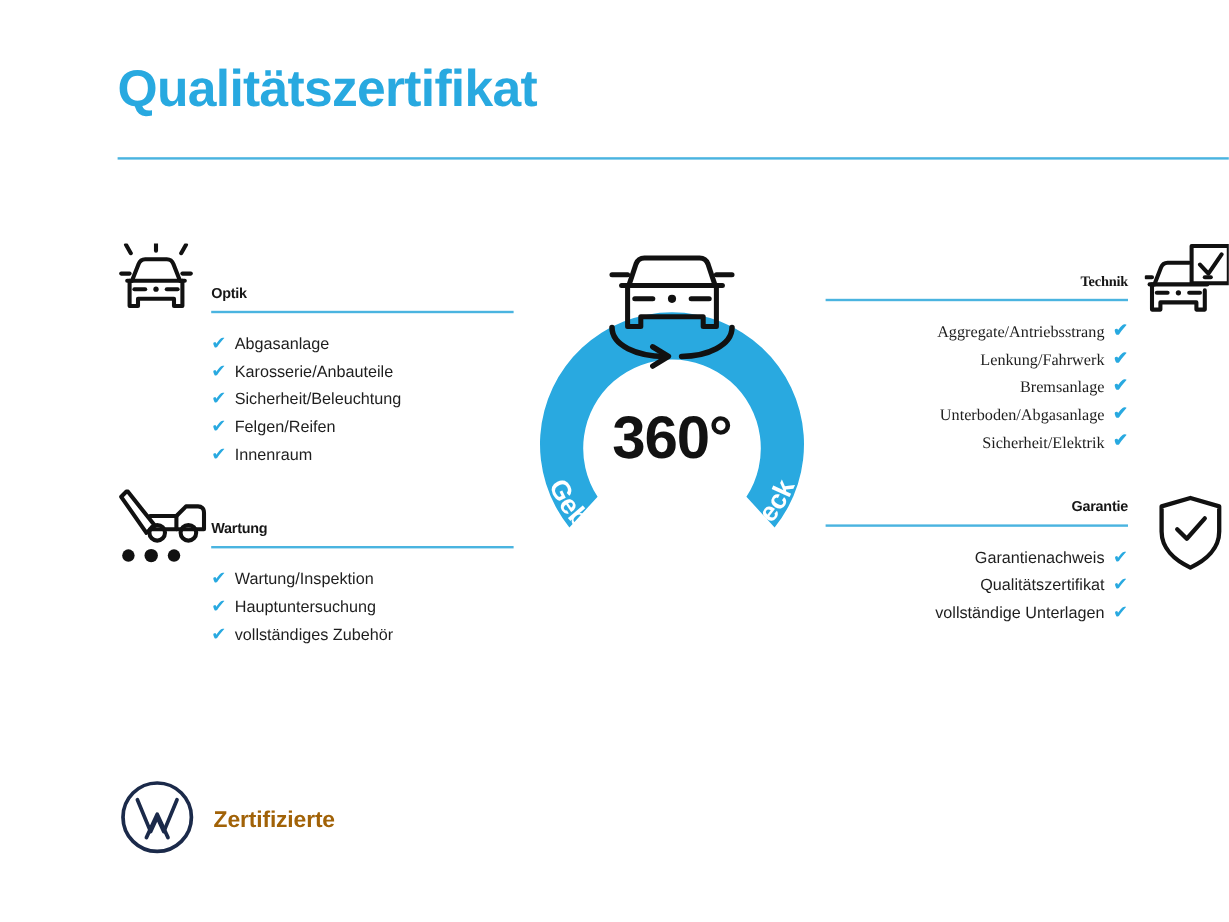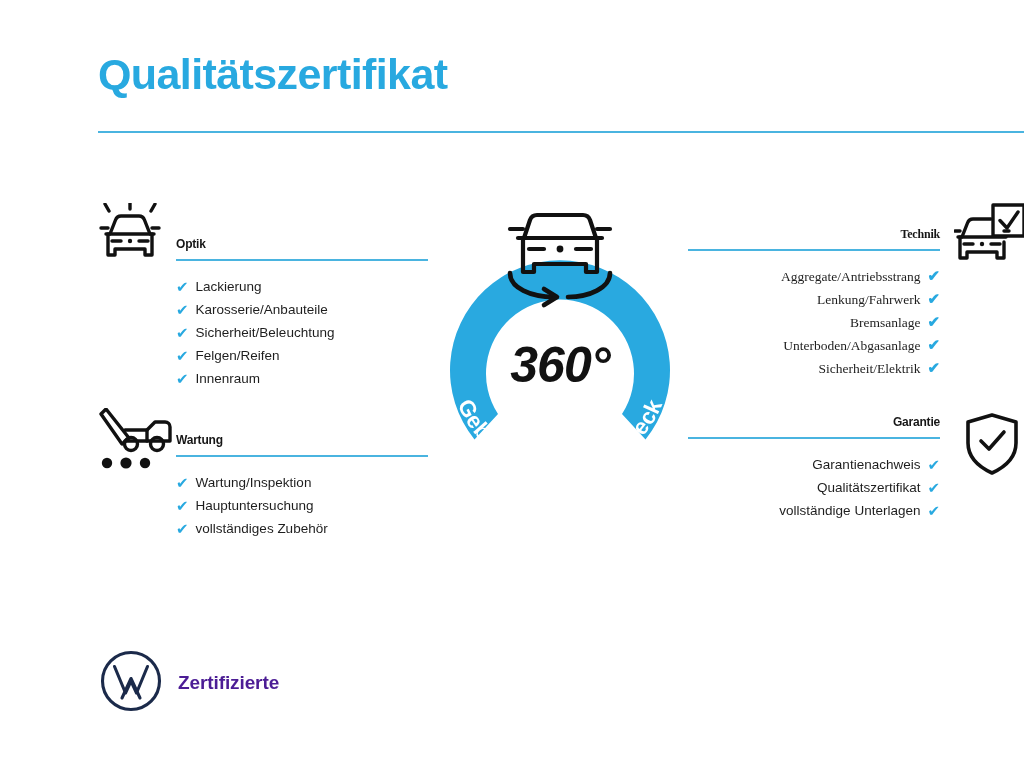--- a/index.html
+++ b/index.html
@@ -121,37 +121,36 @@
   .badge-center {
     position: absolute;
     left: 0;
     top: 140px;
     width: 268px;
     text-align: center;
     font-size: 50px;
     font-weight: 700;
     color: #121212;
     letter-spacing: -1px;
-    font-style: italic;
   }
 
   
   .footer-logo {
     position: absolute;
     left: 52px;
     top: 650px;
     display: flex;
     align-items: center;
     gap: 16px;
   }
   .vw-mark { flex: 0 0 auto; }
   .footer-text {
     font-size: 19px;
     font-weight: 700;
-    color: #4c1d95;
+    color: #a16207;
     line-height: 1.22;
     letter-spacing: -0.1px;
   }
 </style>
 </head>
 <body>
 
 <div class="page">
 
   <div class="page-title">Qualitätszertifikat</div>
@@ -242,21 +241,21 @@
     </svg>
     <div class="badge-center">360°</div>
   </div>
 
   <div class="col col-left col-optik">
     <div class="section-title">Optik</div>
     <div class="section-rule"></div>
     <ul class="check-list">
       <li>
           <span class="check">✔</span>
-          <span class="item-label">Lackierung</span>
+          <span class="item-label">Abgasanlage</span>
         </li>
       <li>
           <span class="check">✔</span>
           <span class="item-label">Karosserie/Anbauteile</span>
         </li>
       <li>
           <span class="check">✔</span>
           <span class="item-label">Sicherheit/Beleuchtung</span>
         </li>
       <li>

